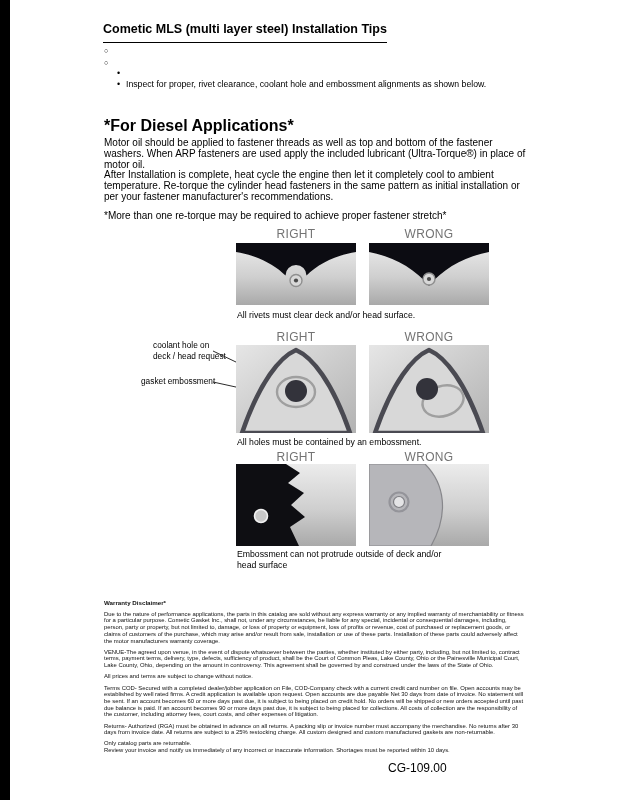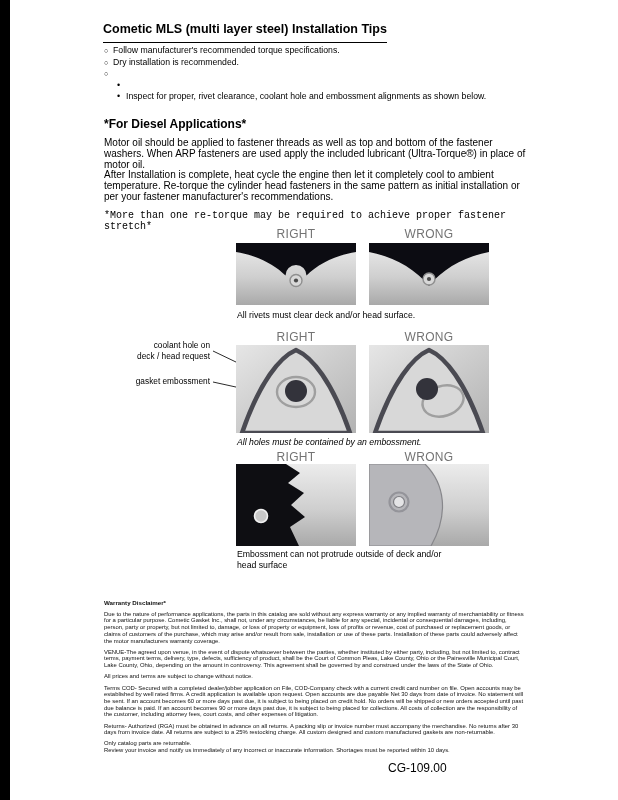--- a/index.html
+++ b/index.html
@@ -11,30 +11,30 @@
   .title{
     position:absolute;left:103px;top:22px;font-size:12.5px;font-weight:bold;
     border-bottom:1.4px solid #000;padding-bottom:6px;white-space:nowrap;
   }
   .tips{position:absolute;left:104px;top:45px;font-size:8.7px;line-height:11.6px;width:440px;}
   .tip{display:flex;}
   .tip .mk{width:9px;flex:0 0 9px;text-align:left;}
   .tip.l1 .mk{font-size:7px;line-height:11.6px;}
   .tip.l2{margin-left:13px;}
   .tip.l2 .mk{font-size:9px;line-height:11.2px;}
-  .diesel-heading{position:absolute;left:104px;top:117px;font-size:12px;font-weight:bold;}
+  .diesel-heading{position:absolute;left:104px;top:117px;font-size:16px;font-weight:bold;}
   .body-para{position:absolute;left:104px;width:430px;font-size:10px;line-height:11px;}
   .p1{top:137px;}
   .p2{top:169px;}
-  .note{top:210px;font-family:Liberation Mono, monospace;}
+  .note{top:210px;}
   .col-label{position:absolute;width:120px;text-align:center;font-size:12px;color:#737373;letter-spacing:0.3px;}
   .panel{position:absolute;width:120px;}
   .panel svg{display:block;}
   .cap{position:absolute;font-size:8.7px;line-height:11px;color:#000;}
-  .callout{position:absolute;font-size:8.3px;line-height:10.5px;text-align:right;color:#000;}
+  .callout{position:absolute;font-size:8.3px;line-height:10.5px;text-align:left;color:#000;margin-left:23px;}
   .callout1{left:130px;top:340px;width:80px;}
   .callout2{left:118px;top:376px;width:92px;}
   .callout-lines{position:absolute;left:211px;top:343px;pointer-events:none;}
   .disclaimer{position:absolute;left:104px;top:600px;width:420px;font-size:5.9px;line-height:6.7px;color:#111;}
   .disclaimer .dh{font-weight:bold;font-size:6.2px;margin-bottom:4px;}
   .disclaimer p{margin:0 0 4.5px 0;}
   .footer-code{position:absolute;left:388px;top:761px;font-size:12px;color:#000;}
 </style>
 </head>
 <body>
@@ -54,25 +54,20 @@
         <stop offset="1" stop-color="#b2b2b2"></stop>
       </linearGradient>
     </defs>
   </svg>
 
   <div class="title">Cometic MLS (multi layer steel) Installation Tips</div>
 
   <div class="tips">
     <div class="tip l1">
       <span class="mk">○</span>
-      <span class="tx">Follow manufacturer's recommended torque specifications.</span>
-    </div>
-    <div class="tip l1">
-      <span class="mk">○</span>
-      <span class="tx">Dry installation is recommended.</span>
     </div>
     <div class="tip l1">
       <span class="mk">○</span>
     </div>
     <div class="tip l2">
       <span class="mk">•</span>
     </div>
     <div class="tip l2">
       <span class="mk">•</span>
       <span class="tx">Inspect for proper, rivet clearance, coolant hole and embossment alignments as shown below.</span>
@@ -128,21 +123,21 @@
     </svg>
   </div>
   <div class="panel" style="left:369px;top:345px;">
     <svg viewBox="0 0 120 88" width="120" height="88">
       <rect width="120" height="88" fill="url(#gradSilver2)"></rect>
       <path d="M6,88 C24,36 44,12 60,5 C76,12 96,36 114,88 Z" fill="#d8d8d8" stroke="#4a4a52" stroke-width="4.5" stroke-linejoin="round"></path>
       <ellipse cx="74" cy="56" rx="21" ry="15" fill="none" stroke="#9f9f9f" stroke-width="2.4" transform="rotate(-18 74 56)"></ellipse>
       <circle cx="58" cy="44" r="11" fill="#33333b"></circle>
     </svg>
   </div>
-  <div class="cap" style="left:237px;top:437px;font-style:italic;">All holes must be contained by an embossment.</div>
+  <div class="cap" style="left:237px;top:437px;">All holes must be contained by an embossment.</div>
 
   <div class="col-label" style="left:236px;top:450px;">RIGHT</div>
   <div class="col-label" style="left:369px;top:450px;">WRONG</div>
 
   <div class="panel" style="left:236px;top:464px;">
     <svg viewBox="0 0 120 82" width="120" height="82">
       <rect width="120" height="82" fill="url(#gradSilver)"></rect>
       <path d="M0,0 H50 L64,9 L52,19 L68,29 L55,41 L69,53 L54,63 L63,82 H0 Z" fill="#0e0e12"></path>
       <circle cx="25" cy="52" r="6.5" fill="#c9c9c9" stroke="#f2f2f2" stroke-width="1.6"></circle>
     </svg>

